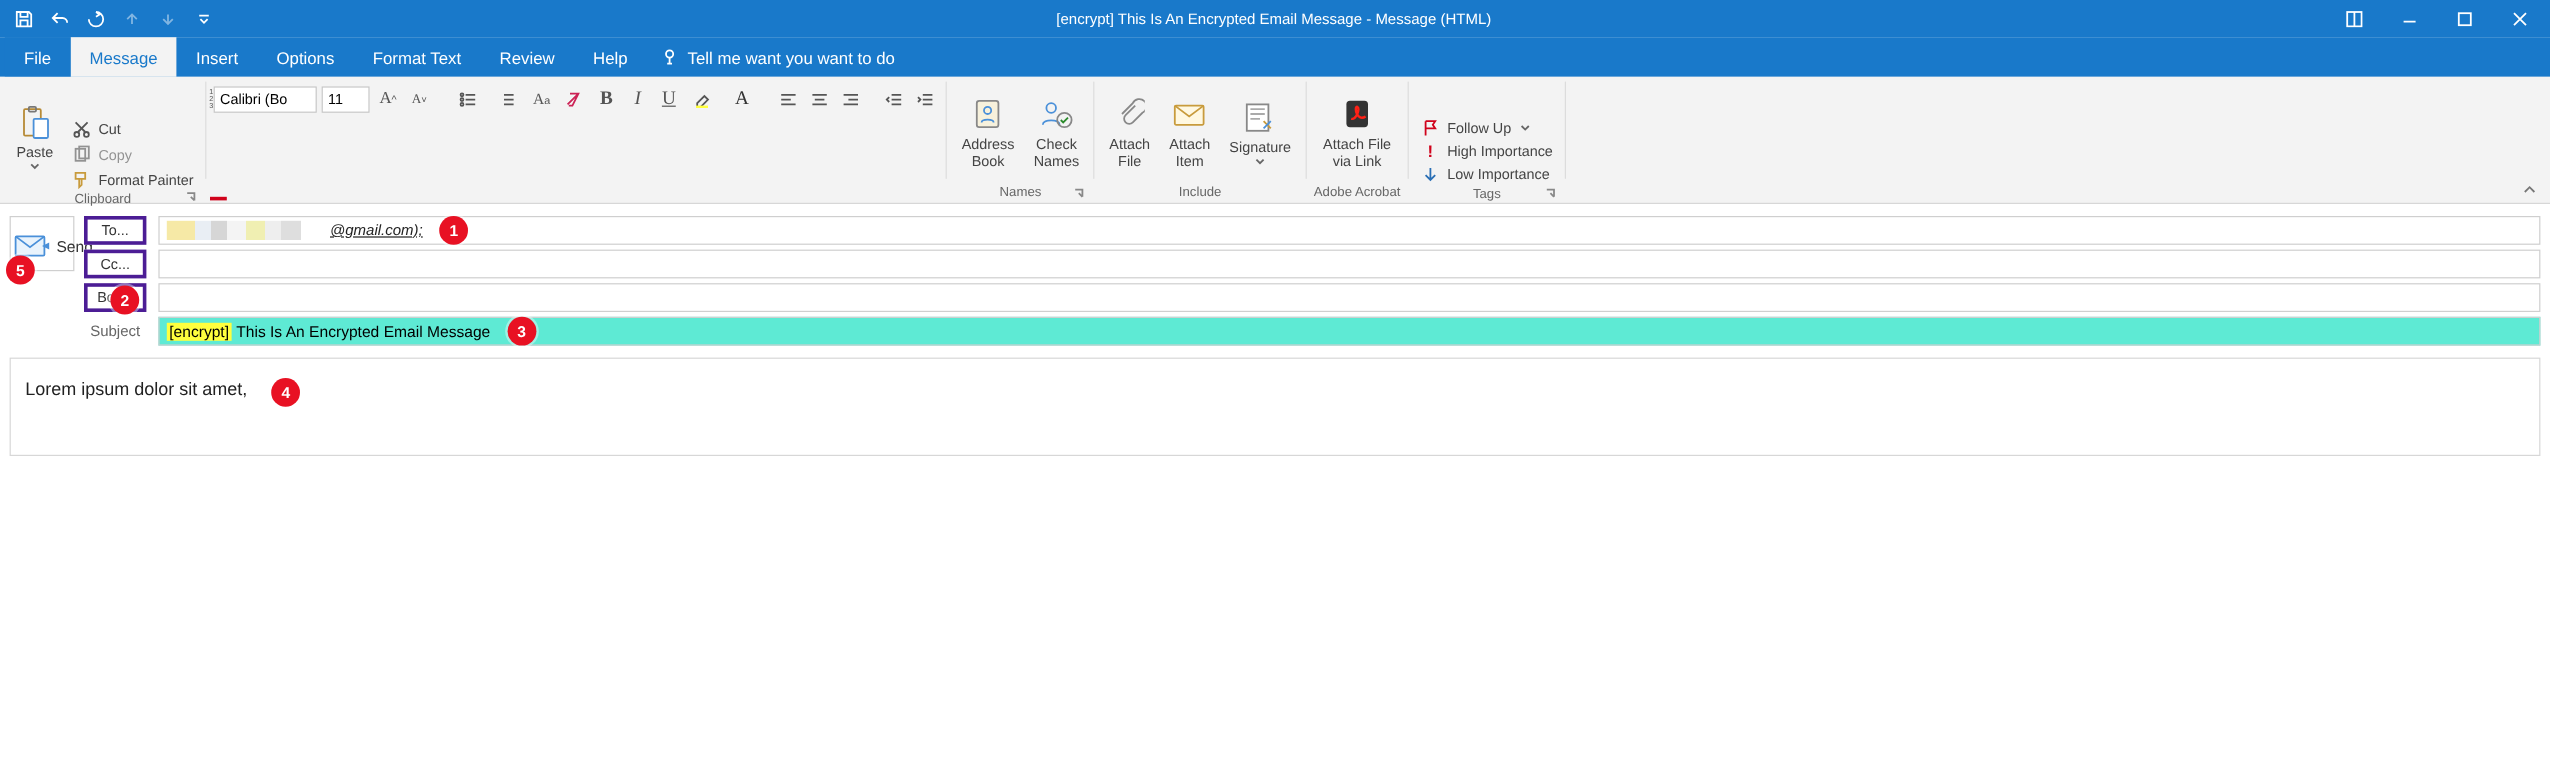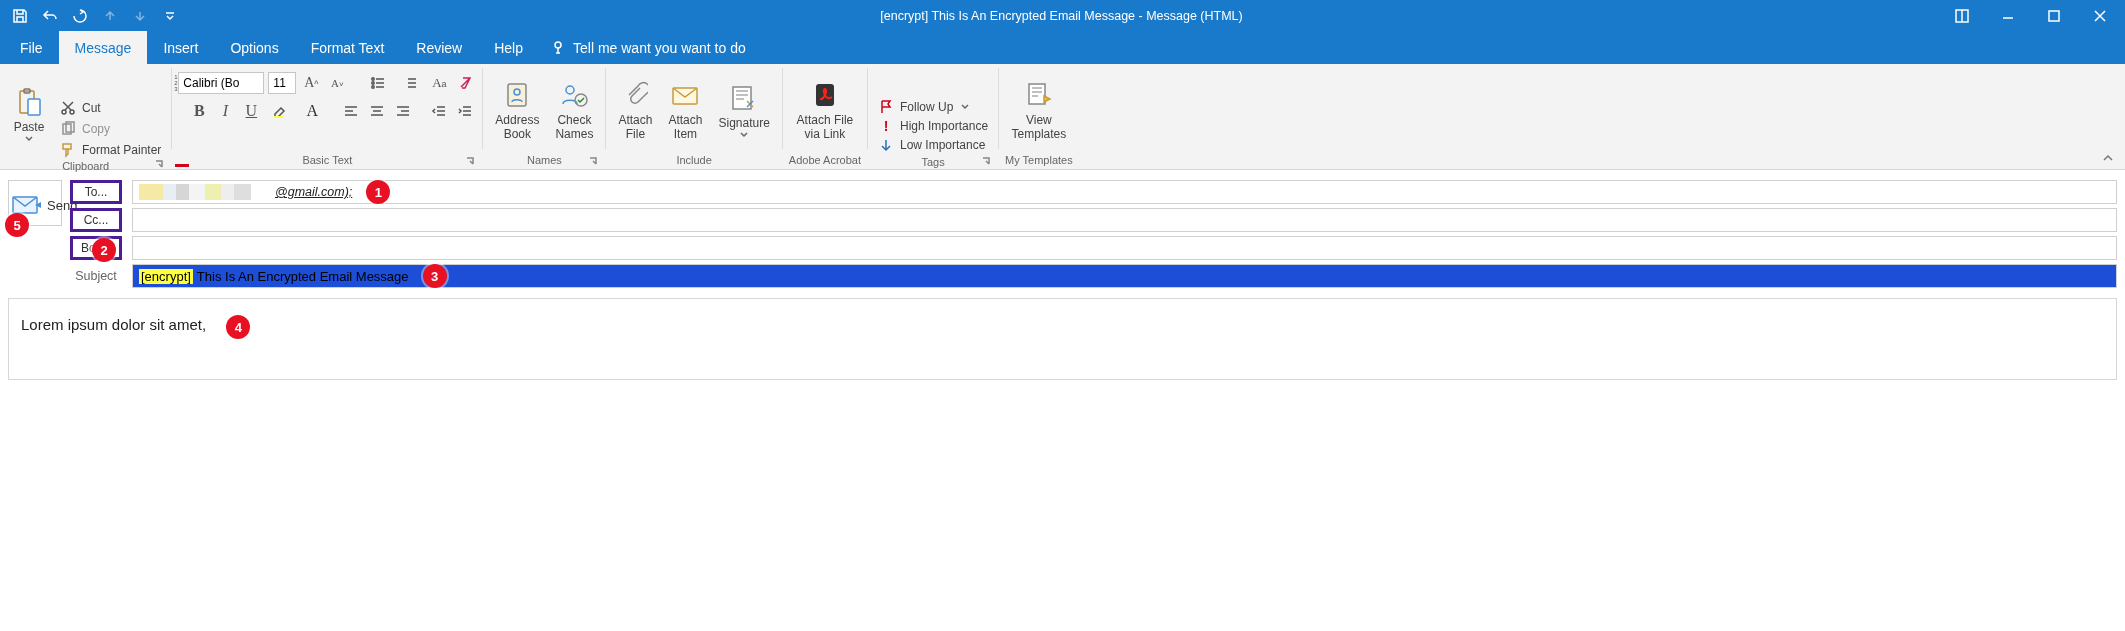--- a/index.html
+++ b/index.html
@@ -95,21 +95,21 @@
 
   .stack { display:flex;flex-direction:column; gap:1px;margin-top:32px; }
   .small-btn {
     display:flex;align-items:center;gap:6px;
     padding:2px 4px; font-size:12px; color:#444;
   }
   .small-btn .ico { width:16px; height:16px; display:flex;align-items:center;justify-content:center; }
 
   .font-row { display:flex;align-items:center;gap:4px; }
   .font-select { width:86px; height:22px; font-size:12px; border:1px solid #c6c6c6; background:#fff; padding:0 4px; }
-  .size-select { width:28px; height:22px; font-size:12px; border:1px solid #c6c6c6; background:#fff; padding:0 4px; }
+  .size-select { width:40px; height:22px; font-size:12px; border:1px solid #c6c6c6; background:#fff; padding:0 4px; }
   .tiny-btn { width:22px; height:22px; display:flex;align-items:center;justify-content:center; color:#555; }
   .tiny-btn.dd { width:28px; }
 
   .tags-stack .small-btn { padding: 1px 4px; }
 
   .collapse-caret {
     position:absolute; right:8px; bottom:4px; width:18px; height:14px;
     display:flex;align-items:center;justify-content:center; color:#777;
   }
 
@@ -140,21 +140,21 @@
     padding: 0 6px; display:flex; align-items:center;
   }
   .addr-input.to .pixelated {
     display:inline-block; width:132px; height:16px;
     background: linear-gradient(90deg,#f6e9a6 0 18%,#e9eef4 18% 28%,#d6d6d6 28% 38%,#f4f4f4 38% 50%,#f0efb2 50% 62%,#eee 62% 72%,#dedede 72% 85%,#fff 85% 100%);
     margin-right:4px;
     vertical-align:middle;
   }
   .addr-input.to .mail { text-decoration:underline; color:#222;font-style:italic; }
   .subject-input {
-    height:24px;border:1px solid #cfcfcf;background:#1d4ed8;font-size:13px;
+    height:24px;border:1px solid #cfcfcf;background:#5eead4;font-size:13px;
     padding:0 6px;display:flex;align-items:center;gap:4px;
   }
   .subject-input .encrypt-tag {
     background:#ffff3e; padding:0 2px;
   }
 
   
   .callout {
     width:24px;height:24px;border-radius:50%;
     background:#e81123;color:#fff;font-size:13px;font-weight:600;
@@ -311,21 +311,21 @@
       <div class="launcher">
         <svg width="10" height="10" viewBox="0 0 10 10" style="color:#888">
             <path d="M2 2h6v6M5 5l3 3"></path>
           </svg>
       </div>
     </div>
   </div>
   <div class="sep"></div>
 
   <div class="group">
-    <div class="group-body" style="flex-direction:column;align-items:flex-end;gap:6px;padding-top:6px">
+    <div class="group-body" style="flex-direction:row;align-items:flex-start;gap:6px;padding-top:6px">
       <div class="font-row">
         <input class="font-select" value="Calibri (Bo" style="">
         <input class="size-select" value="11" style="">
         <div class="tiny-btn">
             <span style="font-size:14px;font-family:serif">A<span style="font-size:9px">^</span></span>
           </div>
         <div class="tiny-btn">
             <span style="font-size:11px;font-family:serif">A<span style="font-size:8px">˅</span></span>
           </div>
         <div style="width:8px"></div>
@@ -392,28 +392,20 @@
         <div class="tiny-btn">
             <svg width="16" height="16" viewBox="0 0 16 16" style="color:#555">
               <path d="M6 4h8M6 8h8M6 12h8M4 6 2 8l2 2"></path>
             </svg>
           </div>
         <div class="tiny-btn">
             <svg width="16" height="16" viewBox="0 0 16 16" style="color:#555">
               <path d="M6 4h8M6 8h8M6 12h8M2 6l2 2-2 2"></path>
             </svg>
           </div>
-      </div>
-    </div>
-    <div class="group-label">
-      <span>Basic Text</span>
-      <div class="launcher">
-        <svg width="10" height="10" viewBox="0 0 10 10" style="color:#888">
-            <path d="M2 2h6v6M5 5l3 3"></path>
-          </svg>
       </div>
     </div>
   </div>
   <div class="sep"></div>
 
   <div class="group">
     <div class="group-body">
       <div class="big-btn">
         <div class="ico">
           <svg width="30" height="30" viewBox="0 0 30 30">
@@ -544,38 +536,20 @@
       <span>Tags</span>
       <div class="launcher">
         <svg width="10" height="10" viewBox="0 0 10 10" style="color:#888">
             <path d="M2 2h6v6M5 5l3 3"></path>
           </svg>
       </div>
     </div>
   </div>
   <div class="sep"></div>
 
-  <div class="group">
-    <div class="group-body">
-      <div class="big-btn">
-        <div class="ico">
-          <svg width="30" height="30" viewBox="0 0 30 30">
-              <rect x="5" y="4" width="16" height="20" style="stroke:#888;fill:#fff"></rect>
-              <path d="M8 8h10M8 12h10M8 16h6" style="stroke:#aaa"></path>
-              <path d="M20 16l6 3-6 3z" style="fill:#f5c518;stroke:#c89b3c"></path>
-            </svg>
-        </div>
-        <div class="txt" style="white-space:pre-line">View
-Templates</div>
-      </div>
-    </div>
-    <div class="group-label">
-        <span>My Templates</span>
-      </div>
-  </div>
 
   <div class="collapse-caret">
     <svg width="12" height="10" viewBox="0 0 12 10">
         <path d="M2 7l4-4 4 4"></path>
       </svg>
   </div>
 </div>
 
 <div class="compose-header">
   <div class="send-col">

